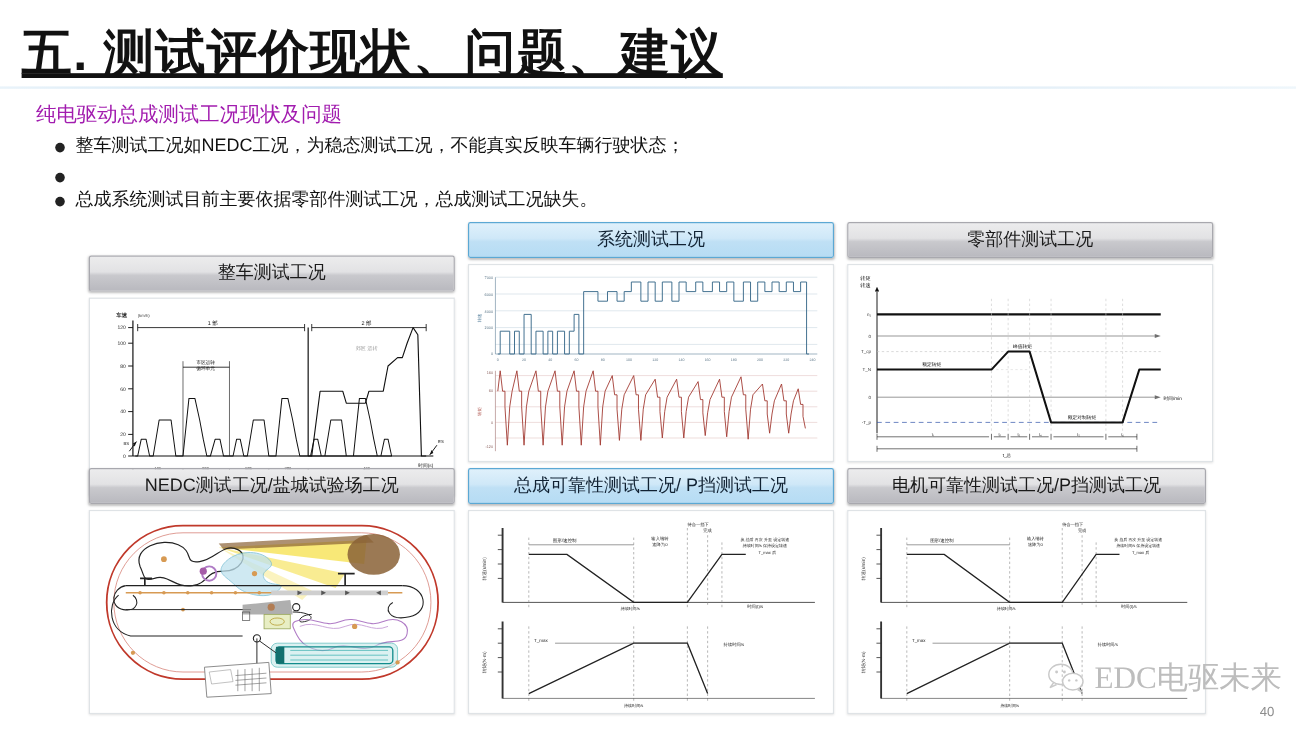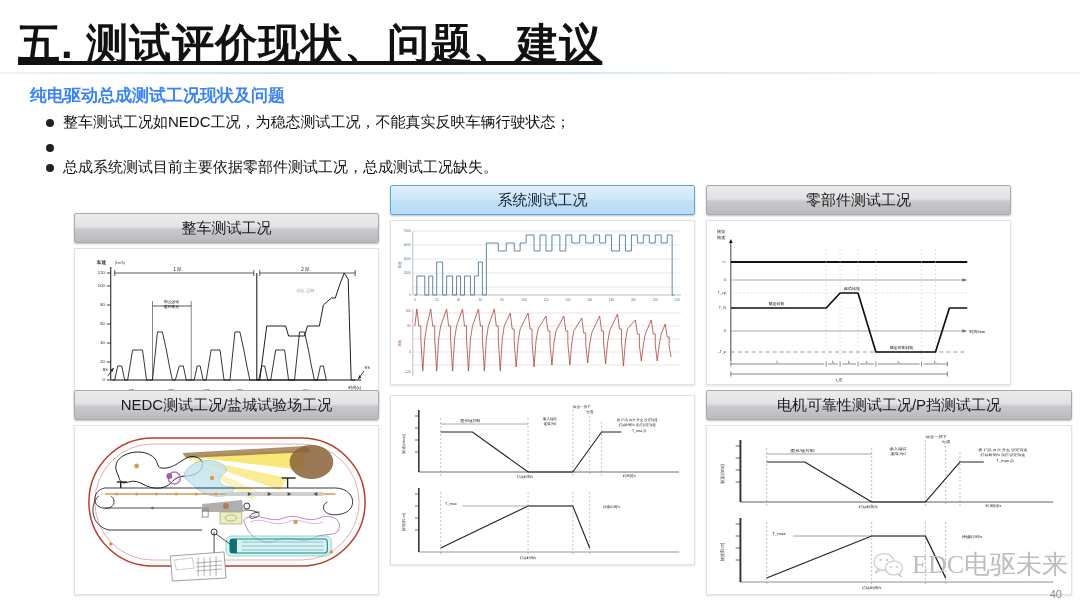--- a/index.html
+++ b/index.html
@@ -15,21 +15,21 @@
     font-size:42px;font-weight:bold;color:#111;
     letter-spacing:1px;white-space:nowrap;text-decoration:underline;
   }
   #title-rule{
     position:absolute;left:0;top:72px;width:1080px;height:2px;
     background:linear-gradient(to right,#e9f3fa 0%,#cfe4f2 25%,#dceaf5 60%,#eef6fb 100%);
   }
   
   #subhead{
     position:absolute;left:30px;top:84px;
-    font-size:17px;font-weight:bold;color:#3b82f6;
+    font-size:17px;font-weight:normal;color:#a21caf;
   }
   #bullets{position:absolute;left:46px;top:112px;}
   .bullet-row{display:flex;align-items:flex-start;margin-bottom:5px;}
   .bullet-dot{
     width:8px;height:8px;border-radius:50%;background:#222;
     margin-top:7px;margin-right:9px;flex:0 0 auto;
   }
   .bullet-text{font-size:15px;color:#111;line-height:20px;}
   
   .panel{position:absolute;}
@@ -447,20 +447,21 @@
         </g>
       </g>
 
       <circle cx="258" cy="126" r="1.8" fill="#d79a53"></circle>
       <circle cx="36" cy="118" r="1.8" fill="#d79a53"></circle>
     </svg>
   </div>
 </div>
 
 <div class="panel" style="left:390px;top:390px;width:305px;">
+  <div class="panel-head head-blue">总成可靠性测试工况/ P挡测试工况</div>
   <div class="panel-body" style="height:168px;">
     <svg viewBox="0 0 305 168" preserveAspectRatio="none">
       <rect x="0" y="0" width="305" height="168" fill="#fff"></rect>
 
       <line x1="28" y1="14" x2="28" y2="76" stroke="#333" stroke-width="1.6"></line>
       <g stroke="#333" stroke-width=".7">
         <line x1="24" y1="20" x2="28" y2="20"></line>
           <line x1="24" y1="32" x2="28" y2="32"></line>
         <line x1="24" y1="44" x2="28" y2="44"></line>
           <line x1="24" y1="56" x2="28" y2="56"></line>
@@ -504,21 +505,21 @@
       <line x1="28" y1="156" x2="290" y2="156" stroke="#333" stroke-width=".5"></line>
       <polyline fill="none" stroke="#222" stroke-width="1.1" points="50,152 138,110 183,110 200,152"></polyline>
       <line x1="72" y1="110" x2="183" y2="110" stroke="#555" stroke-width=".5"></line>
       <text x="66" y="109" font-size="3.8" fill="#222" text-anchor="end">T_max</text>
       <text x="222" y="112" font-size="3.6" fill="#222" text-anchor="middle">持续时间/s</text>
       <text x="138" y="163" font-size="3.4" fill="#222" text-anchor="middle">持续时间/s</text>
     </svg>
   </div>
 </div>
 
-<div class="panel" style="left:706px;top:390px;width:366px;">
+<div class="panel" style="left:706px;top:390px;width:299px;">
   <div class="panel-head head-gray">电机可靠性测试工况/P挡测试工况</div>
   <div class="panel-body" style="height:168px;">
     <svg viewBox="0 0 305 168" preserveAspectRatio="none">
       <rect x="0" y="0" width="305" height="168" fill="#fff"></rect>
       <line x1="28" y1="14" x2="28" y2="76" stroke="#333" stroke-width="1.6"></line>
       <g stroke="#333" stroke-width=".7">
         <line x1="24" y1="20" x2="28" y2="20"></line>
           <line x1="24" y1="32" x2="28" y2="32"></line>
         <line x1="24" y1="44" x2="28" y2="44"></line>
           <line x1="24" y1="56" x2="28" y2="56"></line>

